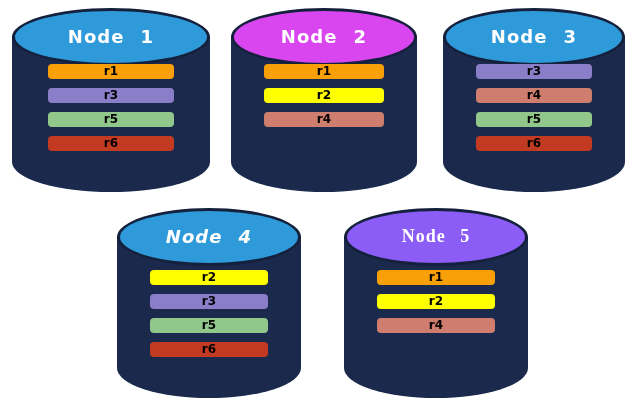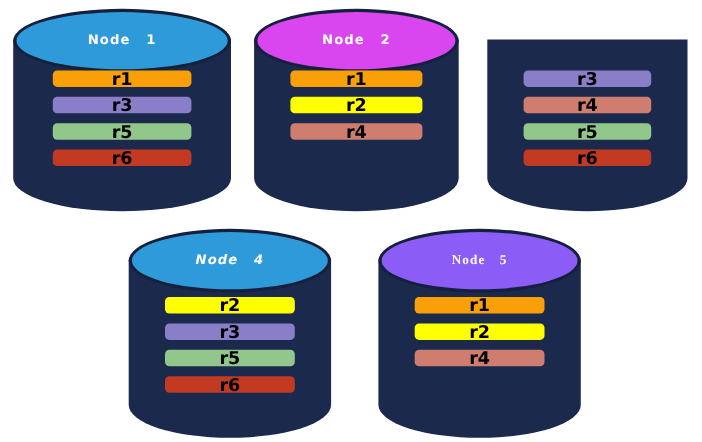--- a/index.html
+++ b/index.html
@@ -39,21 +39,21 @@
     height: 58px;
     border-radius: 50%;
     border: 3px solid;
     box-sizing: border-box;
     z-index: 2;
     display: flex;
     align-items: center;
     justify-content: center;
   }
   .node-title {
-    font-size: 12px;
+    font-size: 18px;
     font-weight: bold;
     letter-spacing: 1px;
     word-spacing: 9px;
     text-align: center;
     padding-bottom: 2px;
   }
   .rows {
     position: absolute;
     left: 18%;
     right: 18%;
@@ -63,21 +63,21 @@
     flex-direction: column;
     gap: 9px;
   }
   .p4 .rows, .p5 .rows { top: 62px; }
   .bar {
     height: 15px;
     border-radius: 4px;
     display: flex;
     align-items: center;
     justify-content: center;
-    font-size: 16px;
+    font-size: 12px;
     font-weight: bold;
     line-height: 15px;
   }
 </style>
 </head>
 <body style="background: rgb(255, 255, 255);">
 
 <div class="canvas">
 
   <div class="node p1">
@@ -100,20 +100,23 @@
     </div>
     <div class="rows">
         <div class="bar" style="background: rgb(249, 160, 8); color: rgb(0, 0, 0);">r1</div>
         <div class="bar" style="background: rgb(255, 255, 0); color: rgb(0, 0, 0);">r2</div>
         <div class="bar" style="background: rgb(207, 125, 110); color: rgb(0, 0, 0);">r4</div>
       </div>
   </div>
 
   <div class="node p3">
     <div class="cyl-body" style="background: rgb(27, 42, 76);"></div>
+    <div class="cyl-top" style="background: rgb(47, 154, 217); border-color: rgb(20, 32, 60);">
+      <span class="node-title" style="color: rgb(255, 255, 255);">Node 3</span>
+    </div>
     <div class="rows">
         <div class="bar" style="background: rgb(139, 126, 200); color: rgb(0, 0, 0);">r3</div>
         <div class="bar" style="background: rgb(207, 125, 110); color: rgb(0, 0, 0);">r4</div>
         <div class="bar" style="background: rgb(146, 199, 140); color: rgb(0, 0, 0);">r5</div>
         <div class="bar" style="background: rgb(194, 58, 34); color: rgb(0, 0, 0);">r6</div>
       </div>
   </div>
 
   <div class="node p4">
     <div class="cyl-body" style="background: rgb(27, 42, 76);"></div>

